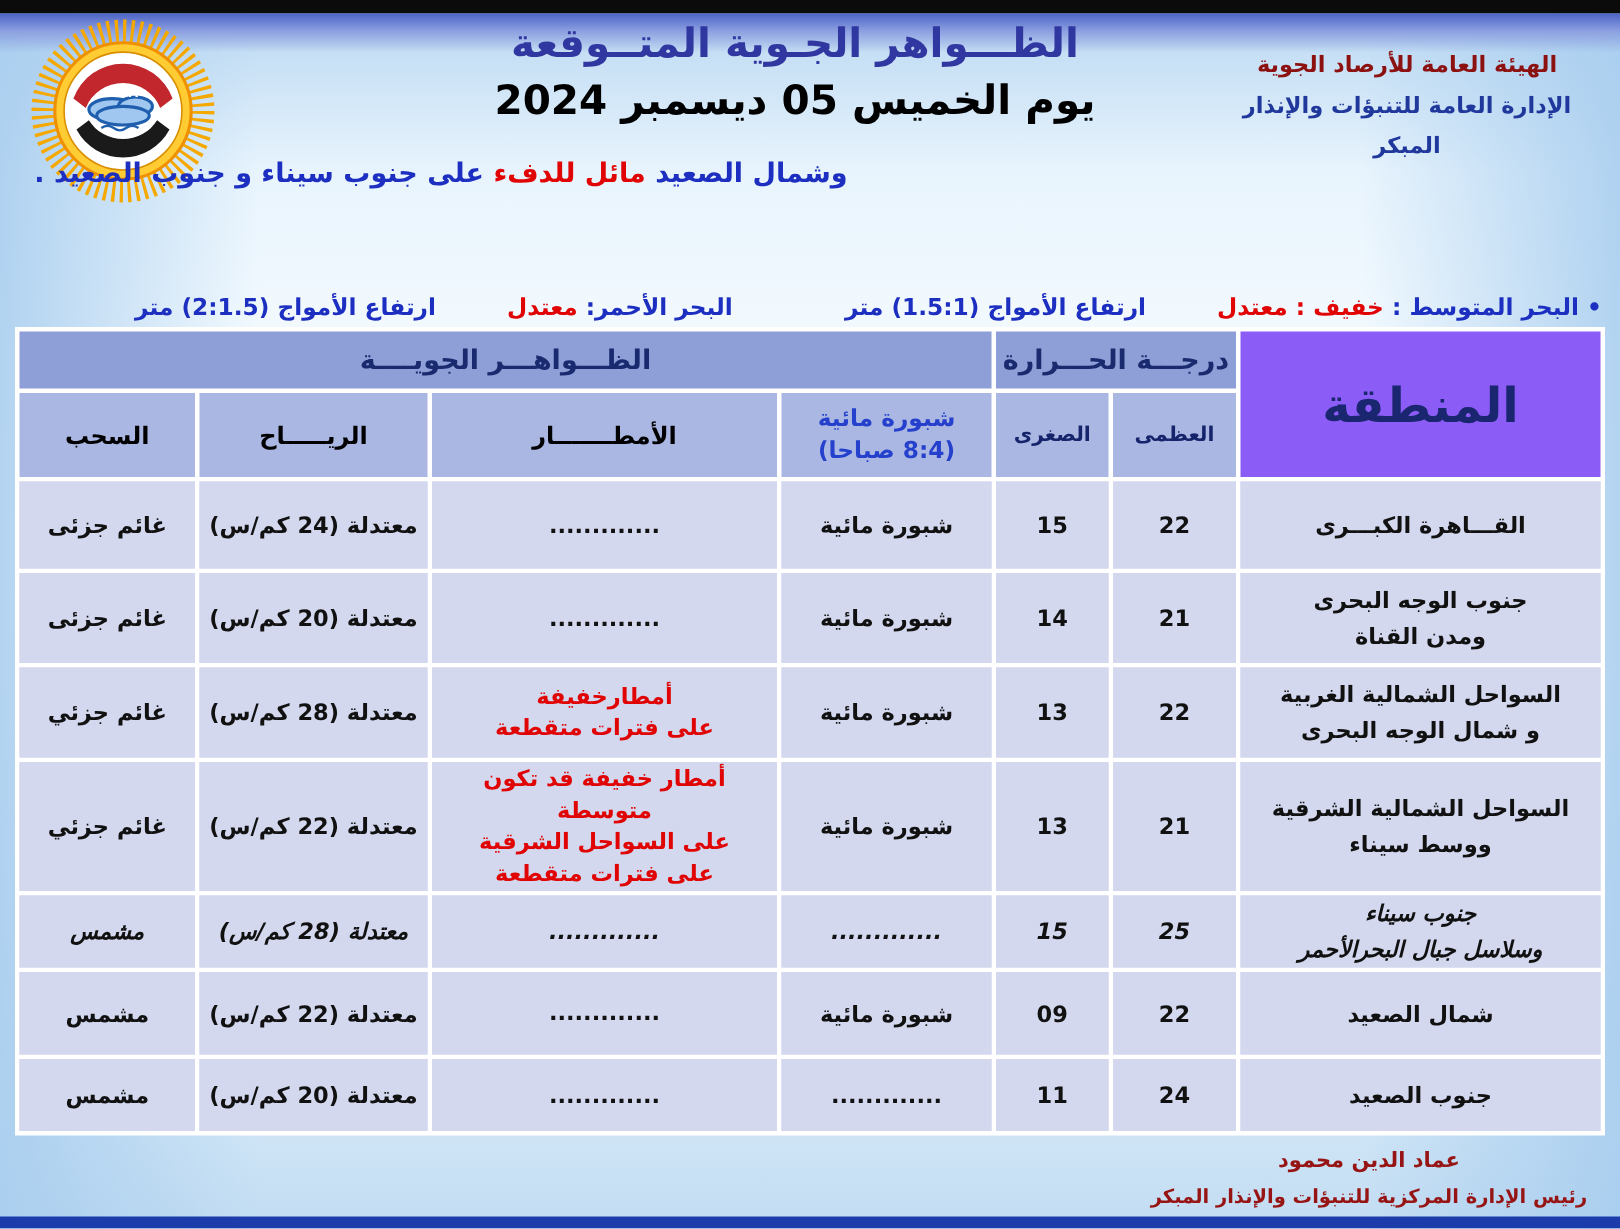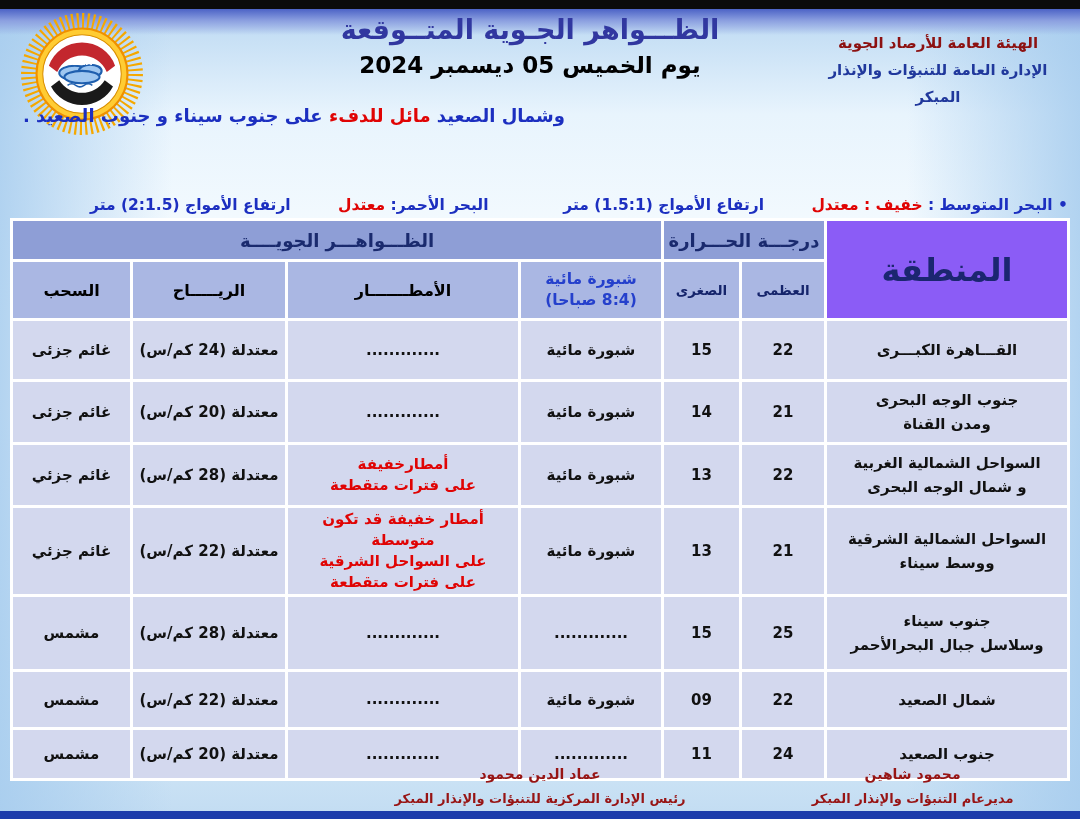--- a/index.html
+++ b/index.html
@@ -13,21 +13,21 @@
   }
   .top-black-bar{position:absolute;top:0;left:0;right:0;height:9px;background:#0b0b0b;}
   .top-blue-band{position:absolute;top:9px;left:0;right:0;height:26px;
     background:linear-gradient(180deg,#4c63c6 0%,#8ca0e0 45%,rgba(207,228,246,0) 100%);}
   .bottom-bar{position:absolute;bottom:0;left:0;right:0;height:8px;background:#1c3cab;}
 
   .logo{position:absolute;top:12px;right:auto;left:20px;width:124px;height:124px;}
 
   .title-block{position:absolute;top:14px;left:280px;width:500px;text-align:center;}
   .main-title{color:#3137a0;font-size:27px;font-weight:bold;letter-spacing:0px;}
-  .date-line{color:#000;font-size:23px;font-weight:bold;margin-top:7px;}
+  .date-line{color:#000;font-size:27px;font-weight:bold;margin-top:7px;}
 
   .org-block{position:absolute;top:30px;right:8px;width:268px;text-align:center;line-height:27px;}
   .org1{color:#8c1111;font-size:15px;font-weight:bold;}
   .org2{color:#20389c;font-size:15px;font-weight:bold;}
 
   .summary{position:absolute;top:99px;right:10px;left:10px;text-align:right;
     font-size:18px;font-weight:bold;line-height:33px;}
   .summary .line2{margin-right:505px;white-space:nowrap;}
   .t-blue{color:#1c2fc0;}
   .t-red{color:#e00404;}
@@ -48,21 +48,21 @@
   .hdr-group{color:#1a2a6e;font-size:18px;font-weight:bold;}
   .hdr-light{background:#aab7e3;}
   .hdr-minmax{color:#15246b;font-size:13.5px;font-weight:bold;margin-left:14px;}
   .hdr-col{color:#000000;font-size:16px;font-weight:bold;}
   .hdr-mist{color:#2540cc;font-size:15.5px;font-weight:bold;line-height:21px;}
   tbody.rows tr{background:#d3d8ee;}
   tbody.rows tr:nth-child(1){height:58px;}
   tbody.rows tr:nth-child(2){height:60px;}
   tbody.rows tr:nth-child(3){height:60px;}
   tbody.rows tr:nth-child(4){height:86px;}
-  tbody.rows tr:nth-child(5){height:72px;}
+  tbody.rows tr:nth-child(5){height:48px;font-style:italic;}
   tbody.rows tr:nth-child(6){height:55px;}
   tbody.rows tr:nth-child(7){height:48px;}
   tbody.rows td{background:#d3d8ee;font-weight:bold;color:#111;font-size:15px;}
   td.cell-region{font-size:16.5px;line-height:24px;color:#0d0d0d;}
   td.cell-max{color:#e00404;font-size:21px;}
   td.cell-min{color:#1f2fd0;font-size:21px;}
   td.cell-rain div{line-height:21px;}
   td.cell-rain.rain-red{color:#e00404;}
 
   .footer{position:absolute;top:766px;left:0;right:0;display:flex;}
@@ -249,22 +249,18 @@
           </td>
           <td class="cell-wind">معتدلة (20 كم/س)</td>
           <td class="cell-clouds">مشمس</td>
         </tr>
       </tbody>
   </table>
 </div>
 
 <div class="footer" id="footer-signatures">
     <div class="sig">
-      <div class="sig-name">محمود شاهين</div>
-      <div class="sig-title">مديرعام التنبؤات والإنذار المبكر</div>
-    </div>
-    <div class="sig">
       <div class="sig-name">عماد الدين محمود</div>
       <div class="sig-title">رئيس الإدارة المركزية للتنبؤات والإنذار المبكر</div>
     </div>
   </div>
 
 <div class="bottom-bar"></div>
 
 </body></html>

